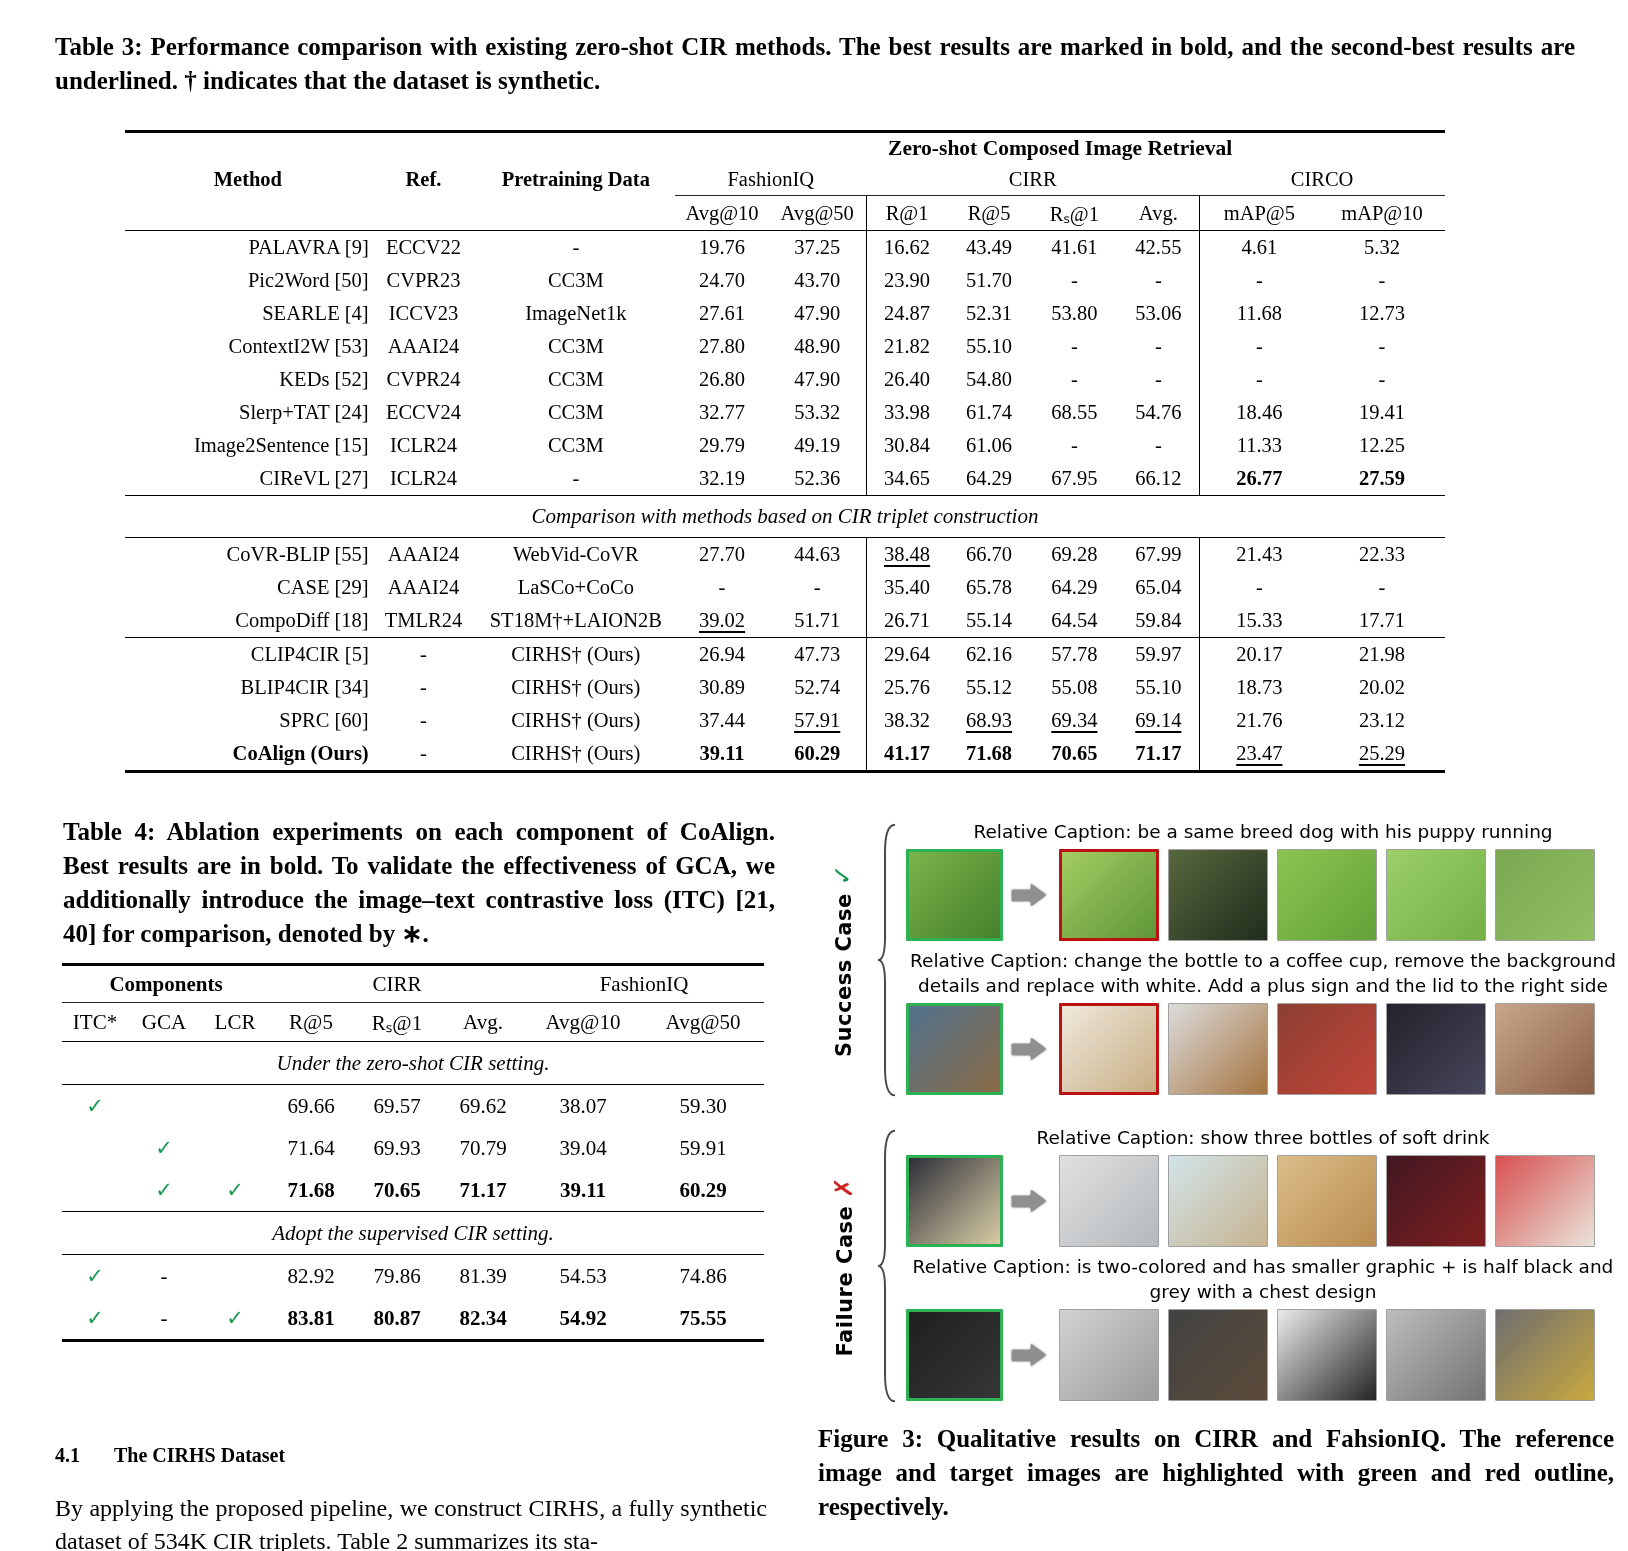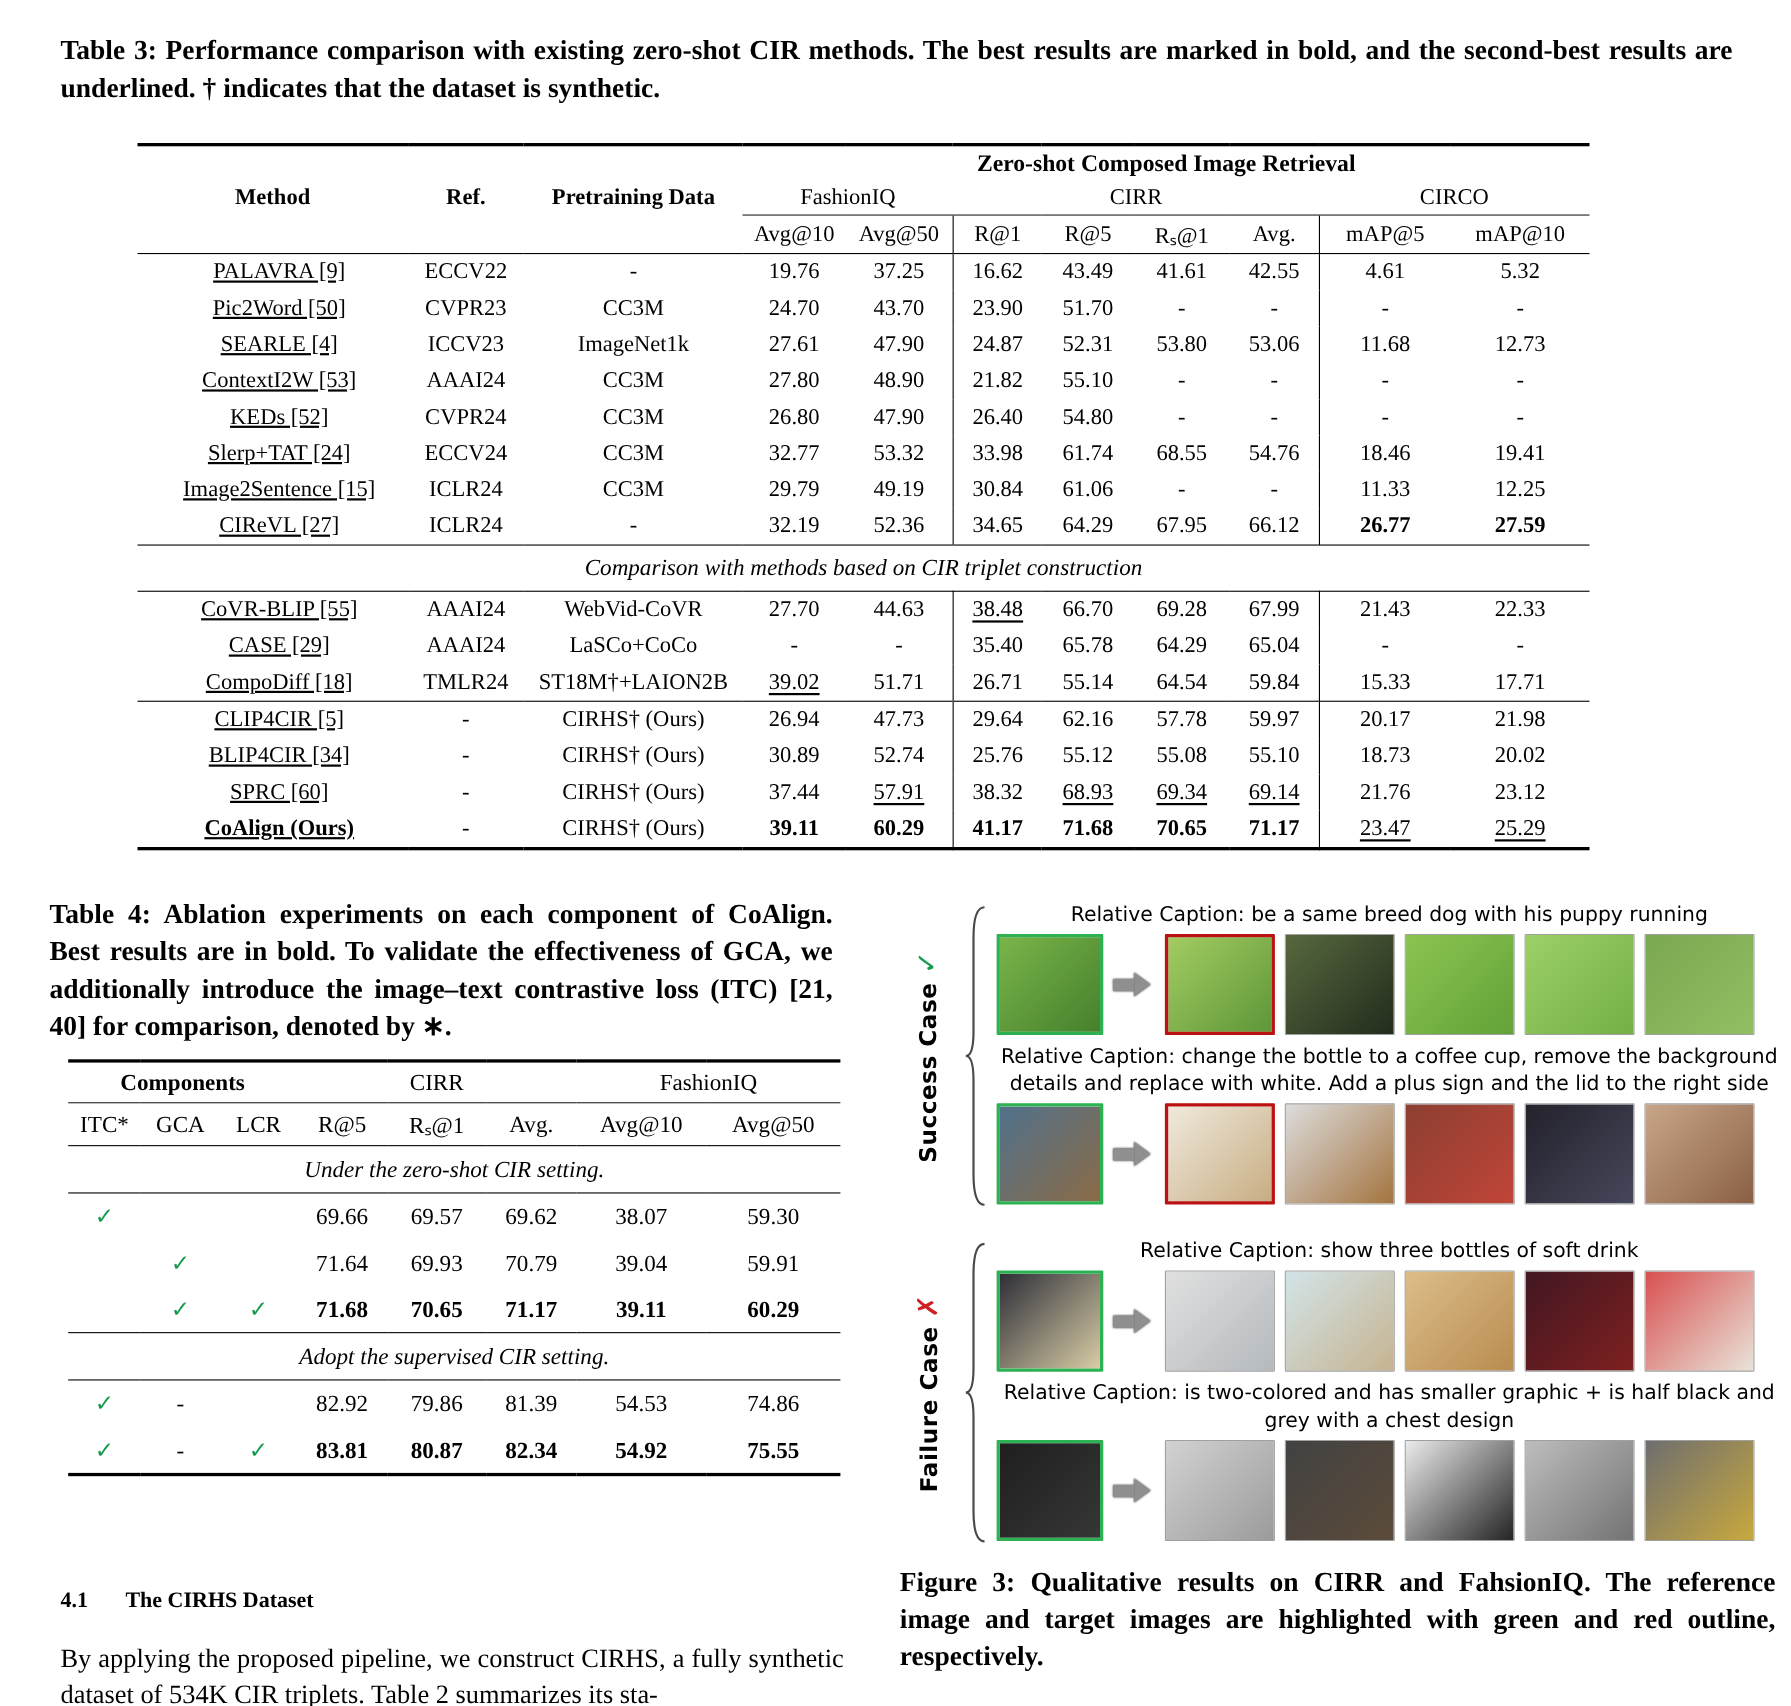--- a/index.html
+++ b/index.html
@@ -8,21 +8,21 @@
   .abscap{position:absolute;font-weight:bold;font-size:25px;line-height:34px;text-align:justify;}
   
   table{border-collapse:collapse;table-layout:fixed;}
   td{text-align:center;vertical-align:middle;white-space:nowrap;overflow:visible;}
   .b{font-weight:bold;}
   .u{text-decoration:underline;text-underline-offset:4px;}
   .t3{position:absolute;left:125px;top:130px;width:1320px;font-size:20.5px;
       border-top:3px solid #000;border-bottom:3px solid #000;}
   .t3 td{padding:4px 2px;height:25px;}
   .t3 thead td{padding:3px 2px;}
-  .t3 .l{text-align:center;padding-left:14px;text-decoration:underline;}
+  .t3 .l{text-align:right;padding-left:14px;}
   .t3 .span-title{font-weight:bold;font-size:21.5px;}
   .gline{border-bottom:1.4px solid #222;margin-top:24px;}
   .t3 tr.subhdr td{border-bottom:1.8px solid #000;}
   .t3 td.vl{border-left:1.4px solid #000;}
   tr.divrow td{border-top:1.8px solid #000;border-bottom:1.8px solid #000;
                font-style:italic;padding:8px 0;font-size:21px;}
   tr.rt td{border-top:1.8px solid #000;}
   .t4{position:absolute;left:62px;top:963px;width:702px;font-size:21px;
       border-top:3px solid #000;border-bottom:3px solid #000;}
   .t4 td{padding:8px 2px;height:26px;}
@@ -298,21 +298,21 @@
           <td class="b vl">41.17</td>
           <td class="b">71.68</td>
           <td class="b">70.65</td>
           <td class="b">71.17</td>
           <td class="u vl">23.47</td>
           <td class="u">25.29</td>
         </tr>
       </tbody>
   </table>
 
-  <div class="abscap" style="left:45px;top:815px;width:712px;">Table 4: Ablation experiments on each component of CoAlign. Best results are in bold. To validate the effectiveness of GCA, we additionally introduce the image–text contrastive loss (ITC) [21, 40] for comparison, denoted by ∗.</div>
+  <div class="abscap" style="left:63px;top:815px;width:712px;">Table 4: Ablation experiments on each component of CoAlign. Best results are in bold. To validate the effectiveness of GCA, we additionally introduce the image–text contrastive loss (ITC) [21, 40] for comparison, denoted by ∗.</div>
 
   <table class="t4">
     <colgroup>
       <col style="width:66px">
         <col style="width:72px">
         <col style="width:70px">
       <col style="width:82px">
         <col style="width:90px">
         <col style="width:82px">
       <col style="width:118px">

